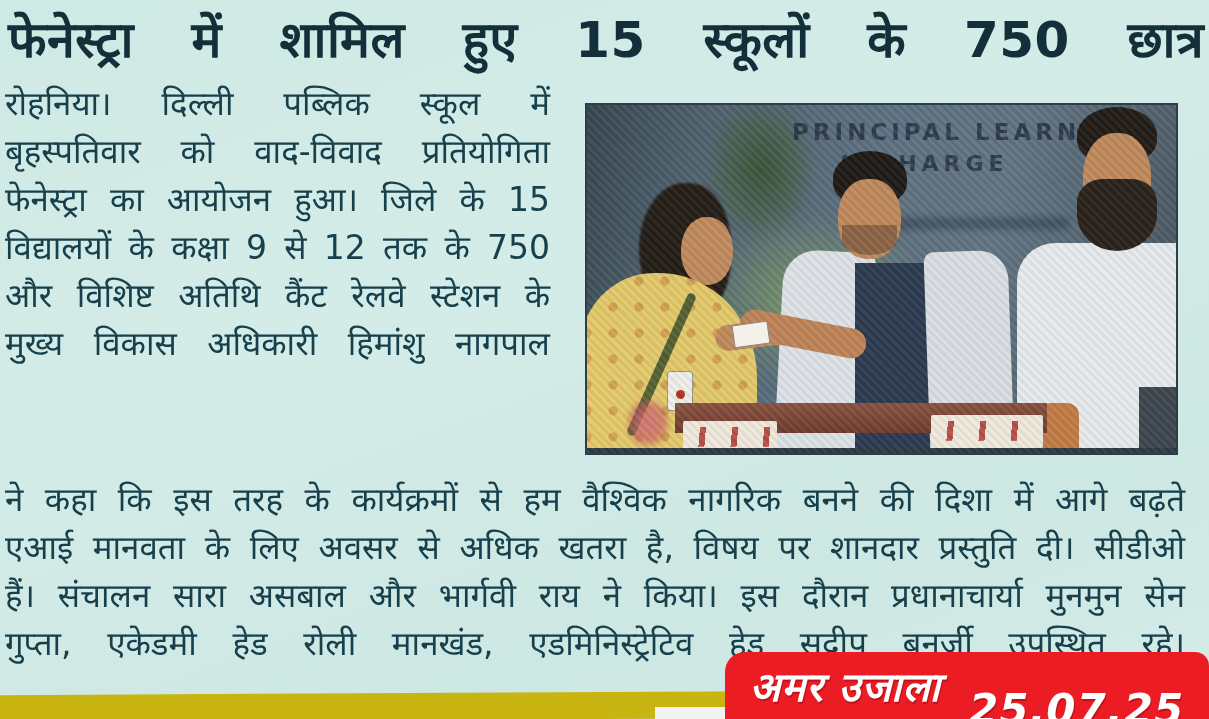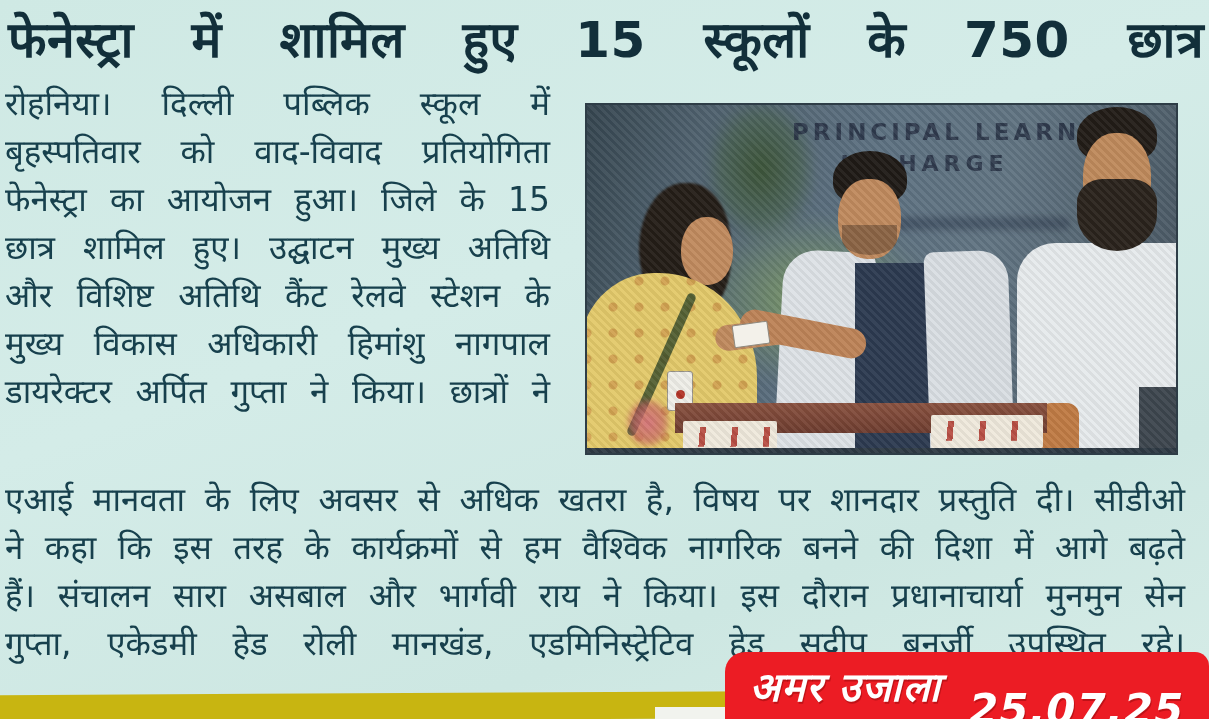--- a/index.html
+++ b/index.html
@@ -100,24 +100,23 @@
 <body>
 
 <div class="page">
 
   <h1 class="headline">फेनेस्ट्रा में शामिल हुए 15 स्कूलों के 750 छात्र</h1>
 
   <div class="left-col">
     <div class="bline">रोहनिया। दिल्ली पब्लिक स्कूल में</div>
     <div class="bline">बृहस्पतिवार को वाद-विवाद प्रतियोगिता</div>
     <div class="bline">फेनेस्ट्रा का आयोजन हुआ। जिले के 15</div>
-    <div class="bline">छात्र शामिल हुए। उद्घाटन मुख्य अतिथि</div>
+    <div class="bline">विद्यालयों के कक्षा 9 से 12 तक के 750</div>
     <div class="bline">और विशिष्ट अतिथि कैंट रेलवे स्टेशन के</div>
     <div class="bline">मुख्य विकास अधिकारी हिमांशु नागपाल</div>
-    <div class="bline">डायरेक्टर अर्पित गुप्ता ने किया। छात्रों ने</div>
   </div>
 
   <figure class="photo">
     <div class="plant-dark"></div>
     <div class="plant-glow"></div>
     <div class="banner">
       <div class="b1">PRINCIPAL LEARNER</div>
       <div class="b2">INCHARGE</div>
     </div>
     <div class="b3"></div>
@@ -146,22 +145,22 @@
     <div class="dark-corner"></div>
 
     <div class="table-brown"></div>
     <div class="strip strip1"></div>
     <div class="strip strip2"></div>
     <div class="photo-bottom-dark"></div>
     <div class="ph-hatch"></div>
   </figure>
 
   <div class="wide-col">
+    <div class="bline">ने कहा कि इस तरह के कार्यक्रमों से हम वैश्विक नागरिक बनने की दिशा में आगे बढ़ते</div>
     <div class="bline">एआई मानवता के लिए अवसर से अधिक खतरा है, विषय पर शानदार प्रस्तुति दी। सीडीओ</div>
-    <div class="bline">ने कहा कि इस तरह के कार्यक्रमों से हम वैश्विक नागरिक बनने की दिशा में आगे बढ़ते</div>
     <div class="bline">हैं। संचालन सारा असबाल और भार्गवी राय ने किया। इस दौरान प्रधानाचार्या मुनमुन सेन</div>
     <div class="bline">गुप्ता, एकेडमी हेड रोली मानखंड, एडमिनिस्ट्रेटिव हेड सुदीप बनर्जी उपस्थित रहे।</div>
   </div>
 
   <div class="band"></div>
   <div class="band-notch"></div>
 
   <div class="brand-box">
     <span class="brand">अमर उजाला</span>
     <span class="date">25.07.25</span>

